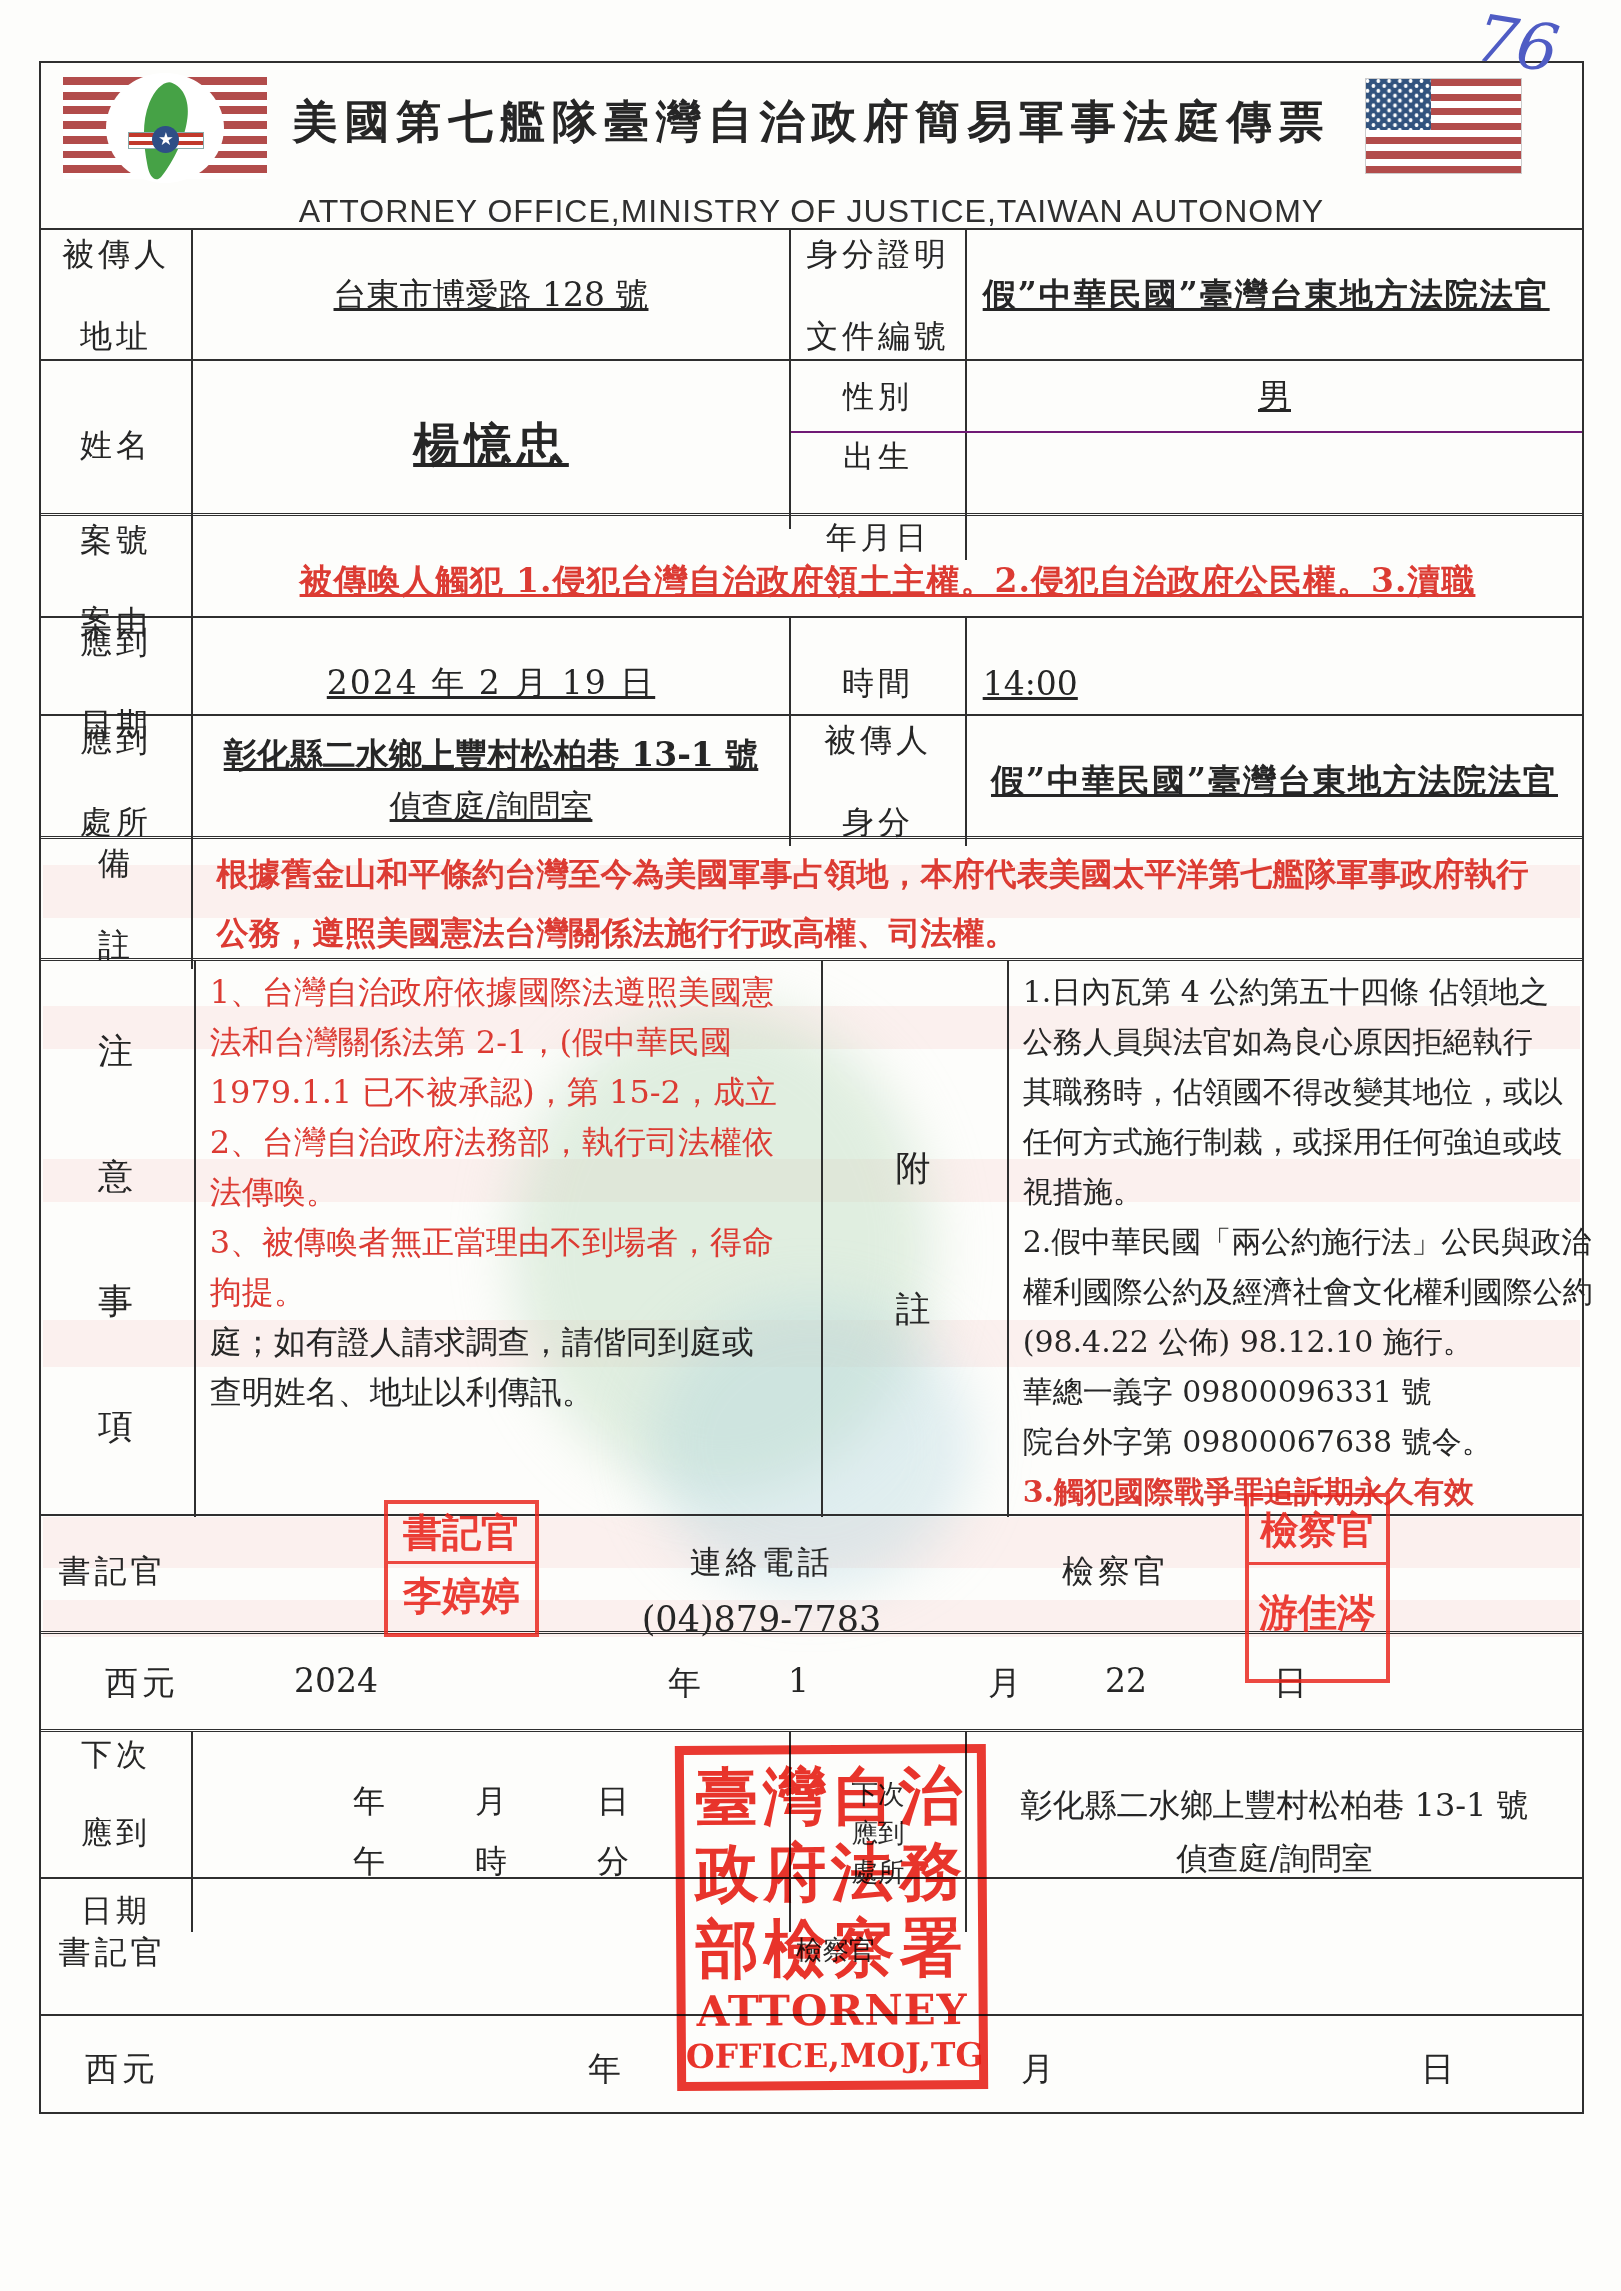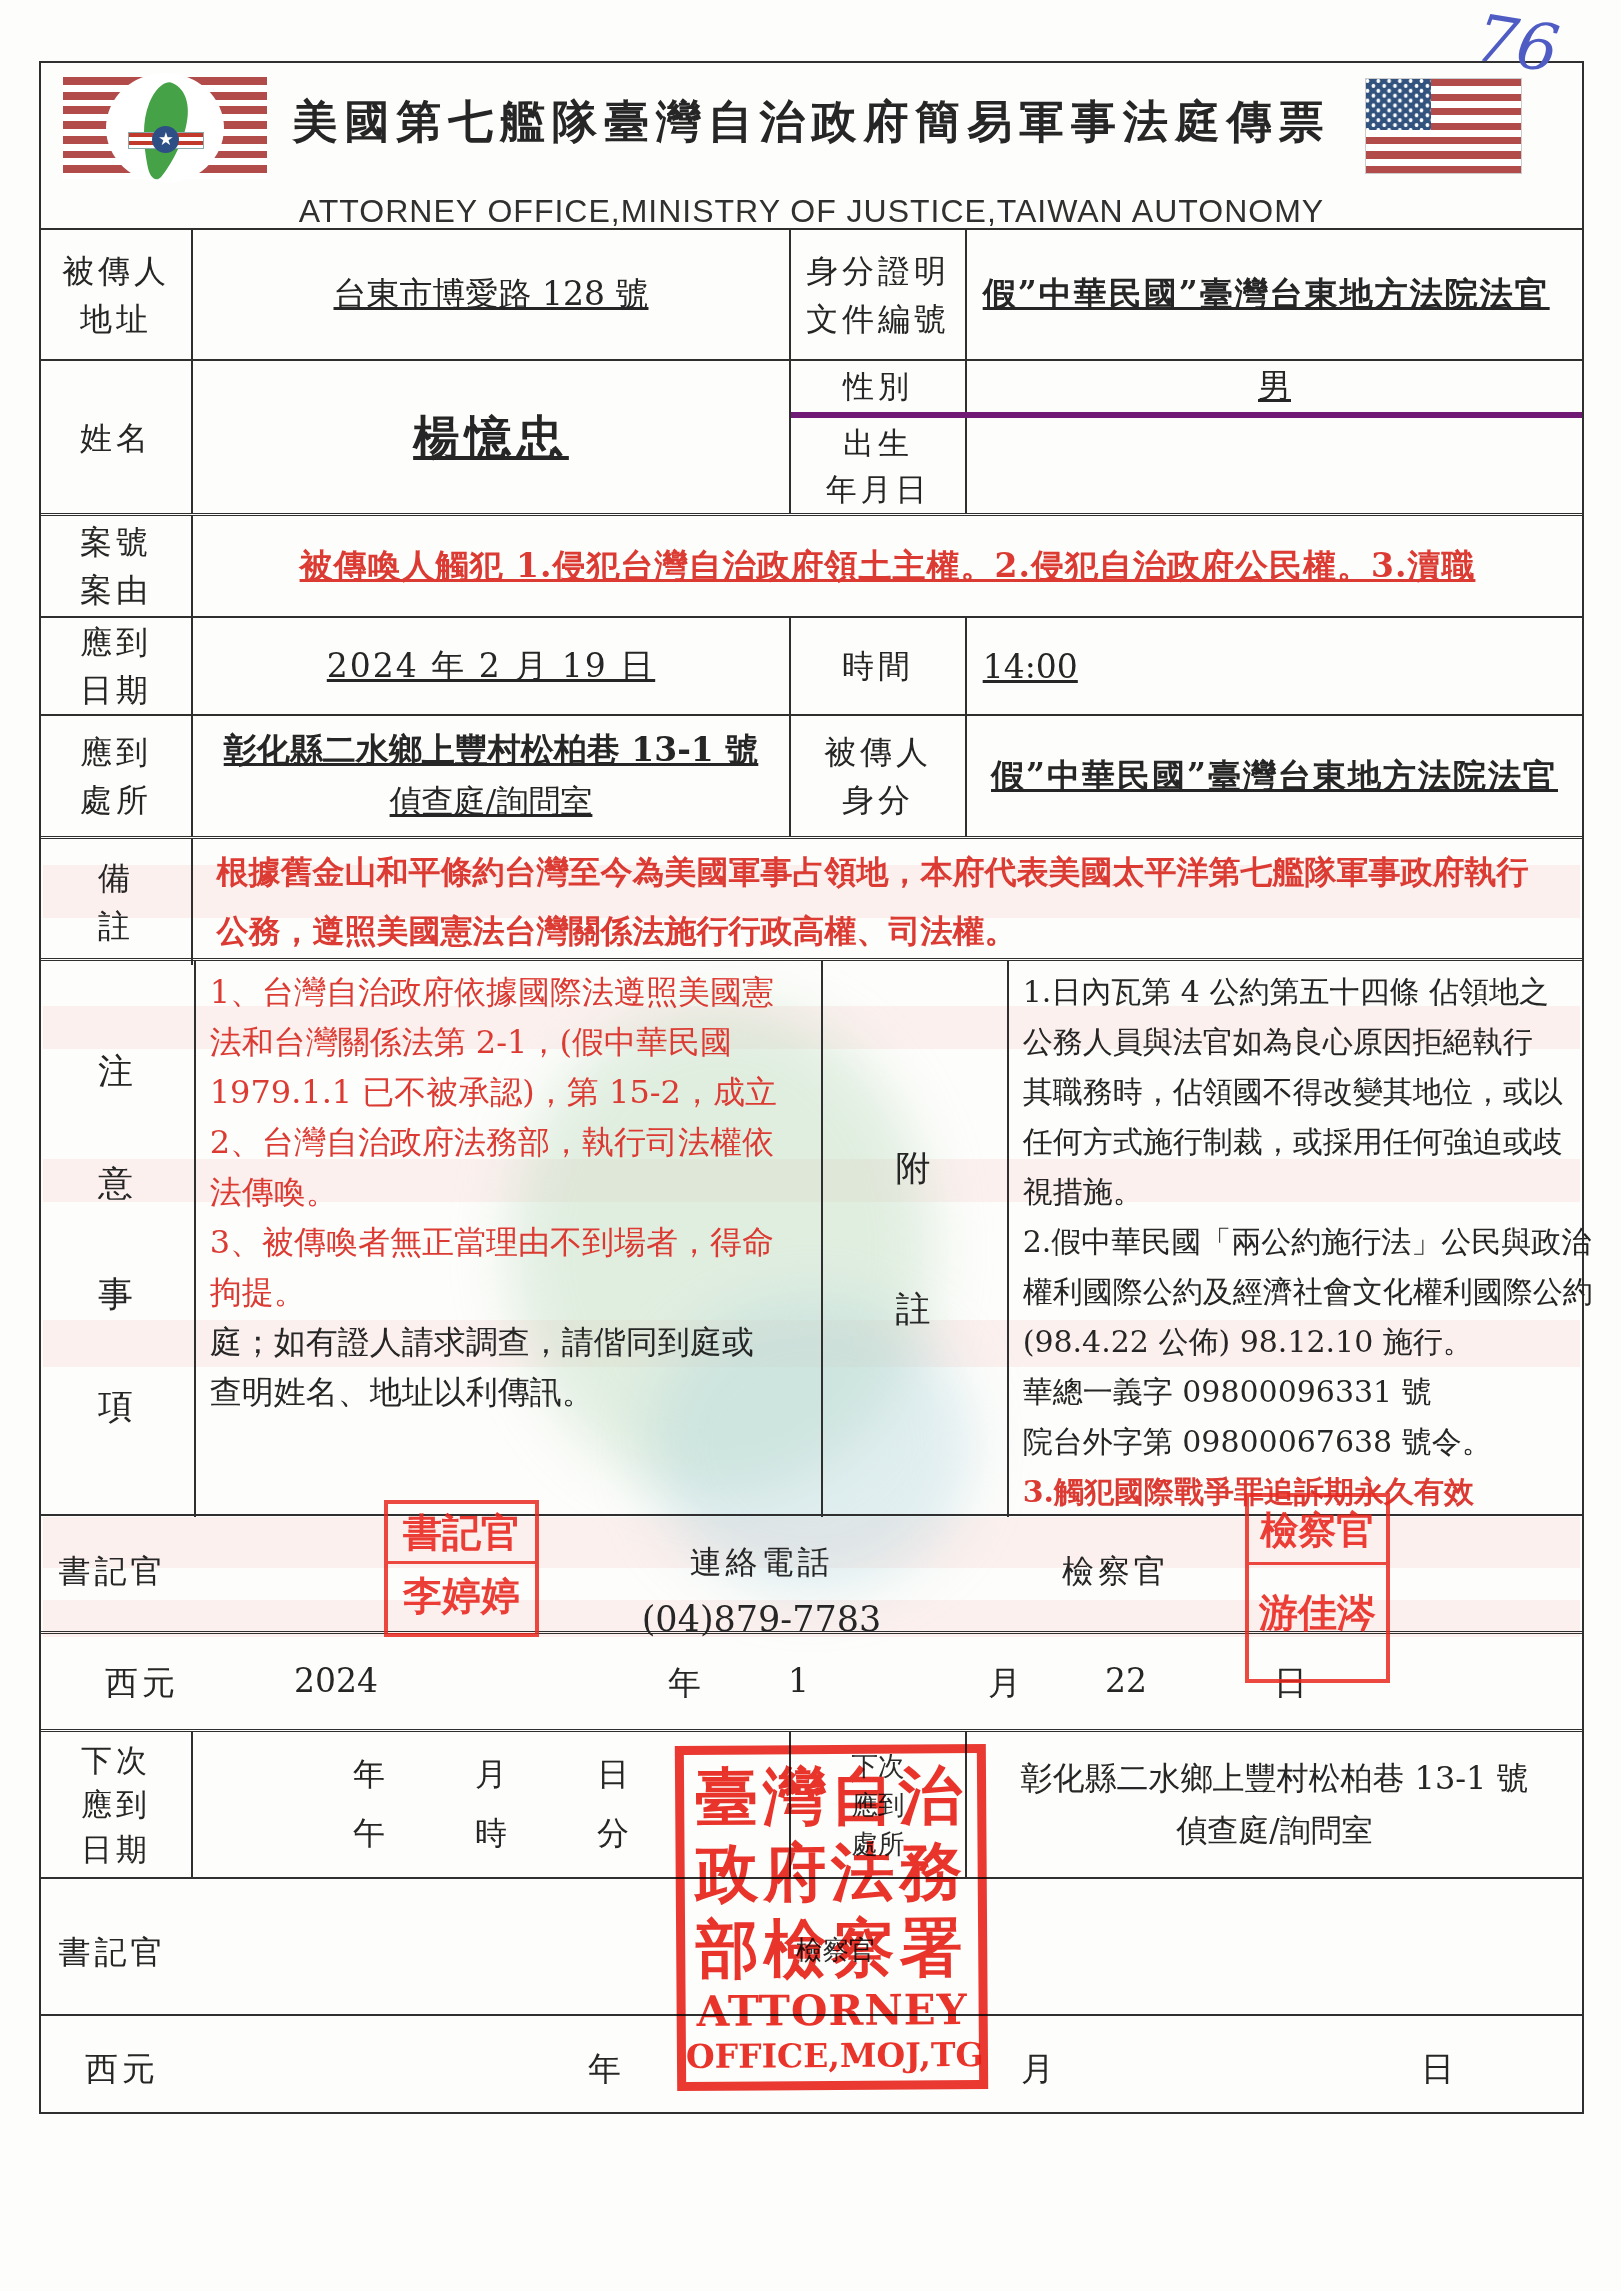--- a/index.html
+++ b/index.html
@@ -13,21 +13,21 @@
   .row{position:relative;box-sizing:border-box;border-bottom:2px solid #2f2f2f;display:grid;background:transparent;}
   .row.thick{border-bottom-width:3.9px;border-bottom-style:double;}
   .row:last-child{border-bottom:none;}
   .cols-a{grid-template-columns:152px 598px 176px 1fr;}
   .cols-b{grid-template-columns:152px 1fr;}
   .cols-c{grid-template-columns:152px 598px 1fr;}
   .cols-n{grid-template-columns:155px 627px 186px 1fr;}
   .c{box-sizing:border-box;border-right:2px solid #2f2f2f;display:flex;align-items:center;justify-content:center;
      flex-direction:column;position:relative;}
   .c.last{border-right:none;}
-  .lbl{font-size:32px;line-height:1.5;letter-spacing:3.9px;text-align:center;}
+  .lbl{font-size:32px;line-height:1.5;letter-spacing:3.9px;text-align:center;gap:34px;}
   .lbl div{white-space:nowrap;}
   .val{font-size:33px;text-decoration:underline;}
   .bold{font-weight:bold;}
   .red{color:#dc3b33;}
   .left{align-items:flex-start;}
   .pad{padding-left:15.7px;padding-right:9.8px;}
   .header{height:165px;position:relative;border-bottom:2px solid #2f2f2f;}
   .title-zh{position:absolute;left:0;right:0;top:29px;text-align:center;font-size:45px;font-weight:bold;letter-spacing:6.9px;}
   .title-en{position:absolute;left:0;right:0;top:102px;text-align:center;font-size:32px;letter-spacing:1px;
             font-family:"Liberation Sans","DejaVu Sans",sans-serif;color:#303030;margin-top:28px;}
@@ -110,21 +110,21 @@
         <div>身分證明</div>
         <div>文件編號</div>
       </div>
       <div class="c last val bold left pad" style="letter-spacing:2px;line-height:1.65">假”中華民國”臺灣台東地方法院法官</div>
     </div>
 
     <div class="row cols-c thick" style="height:155px">
       <div class="c lbl">姓名</div>
       <div class="c val bold" style="font-size:46px;letter-spacing:5.9px">楊憶忠</div>
       <div class="c last" style="padding:0;align-items:stretch;justify-content:flex-start">
-        <div style="display:grid;grid-template-columns:176px 1fr;height:57px;border-bottom:6px solid #701a75;box-sizing:border-box">
+        <div style="display:grid;grid-template-columns:176px 1fr;height:72px;border-bottom:2px solid #701a75;box-sizing:border-box">
           <div class="c lbl" style="font-size:31px">性別</div>
           <div class="c last val">男</div>
         </div>
         <div style="display:grid;grid-template-columns:176px 1fr;height:96px">
           <div class="c lbl" style="font-size:31px">
             <div>出生</div>
             <div>年月日</div>
           </div>
           <div class="c last val"></div>
         </div>

